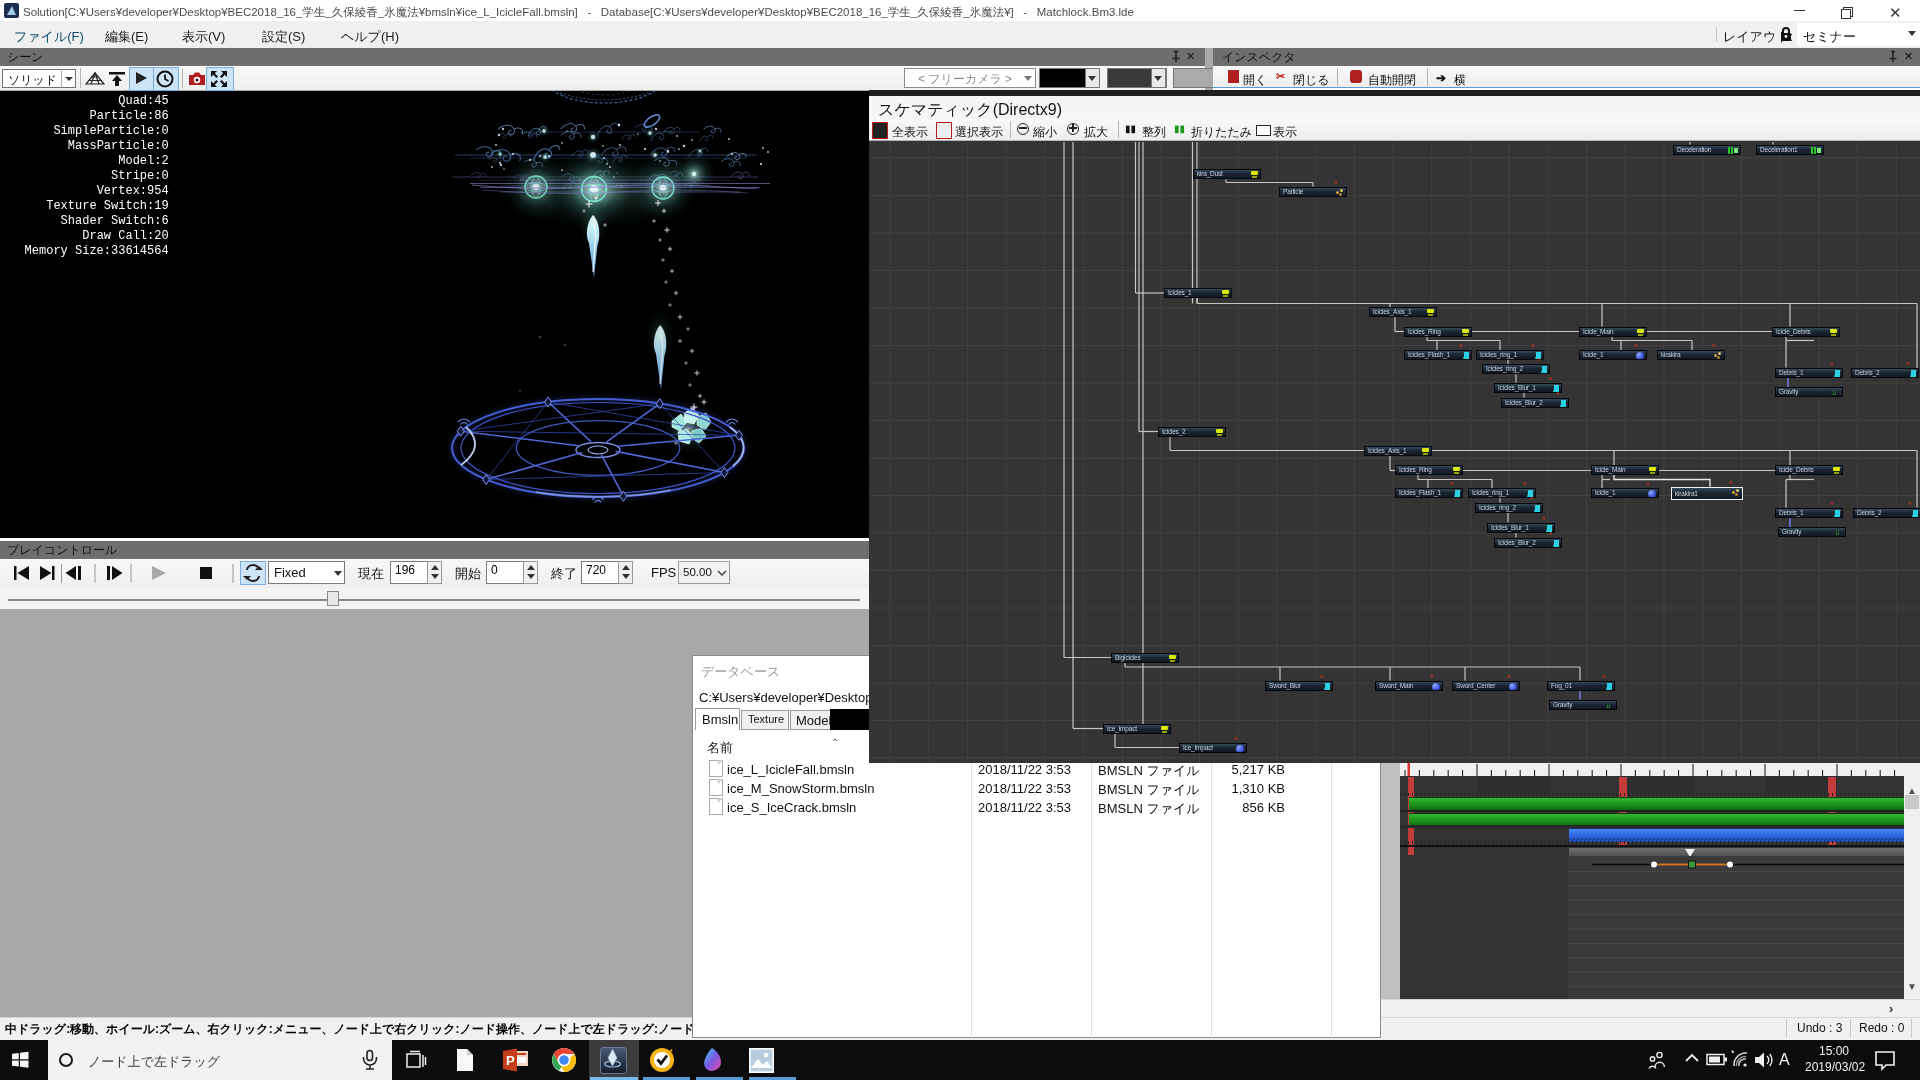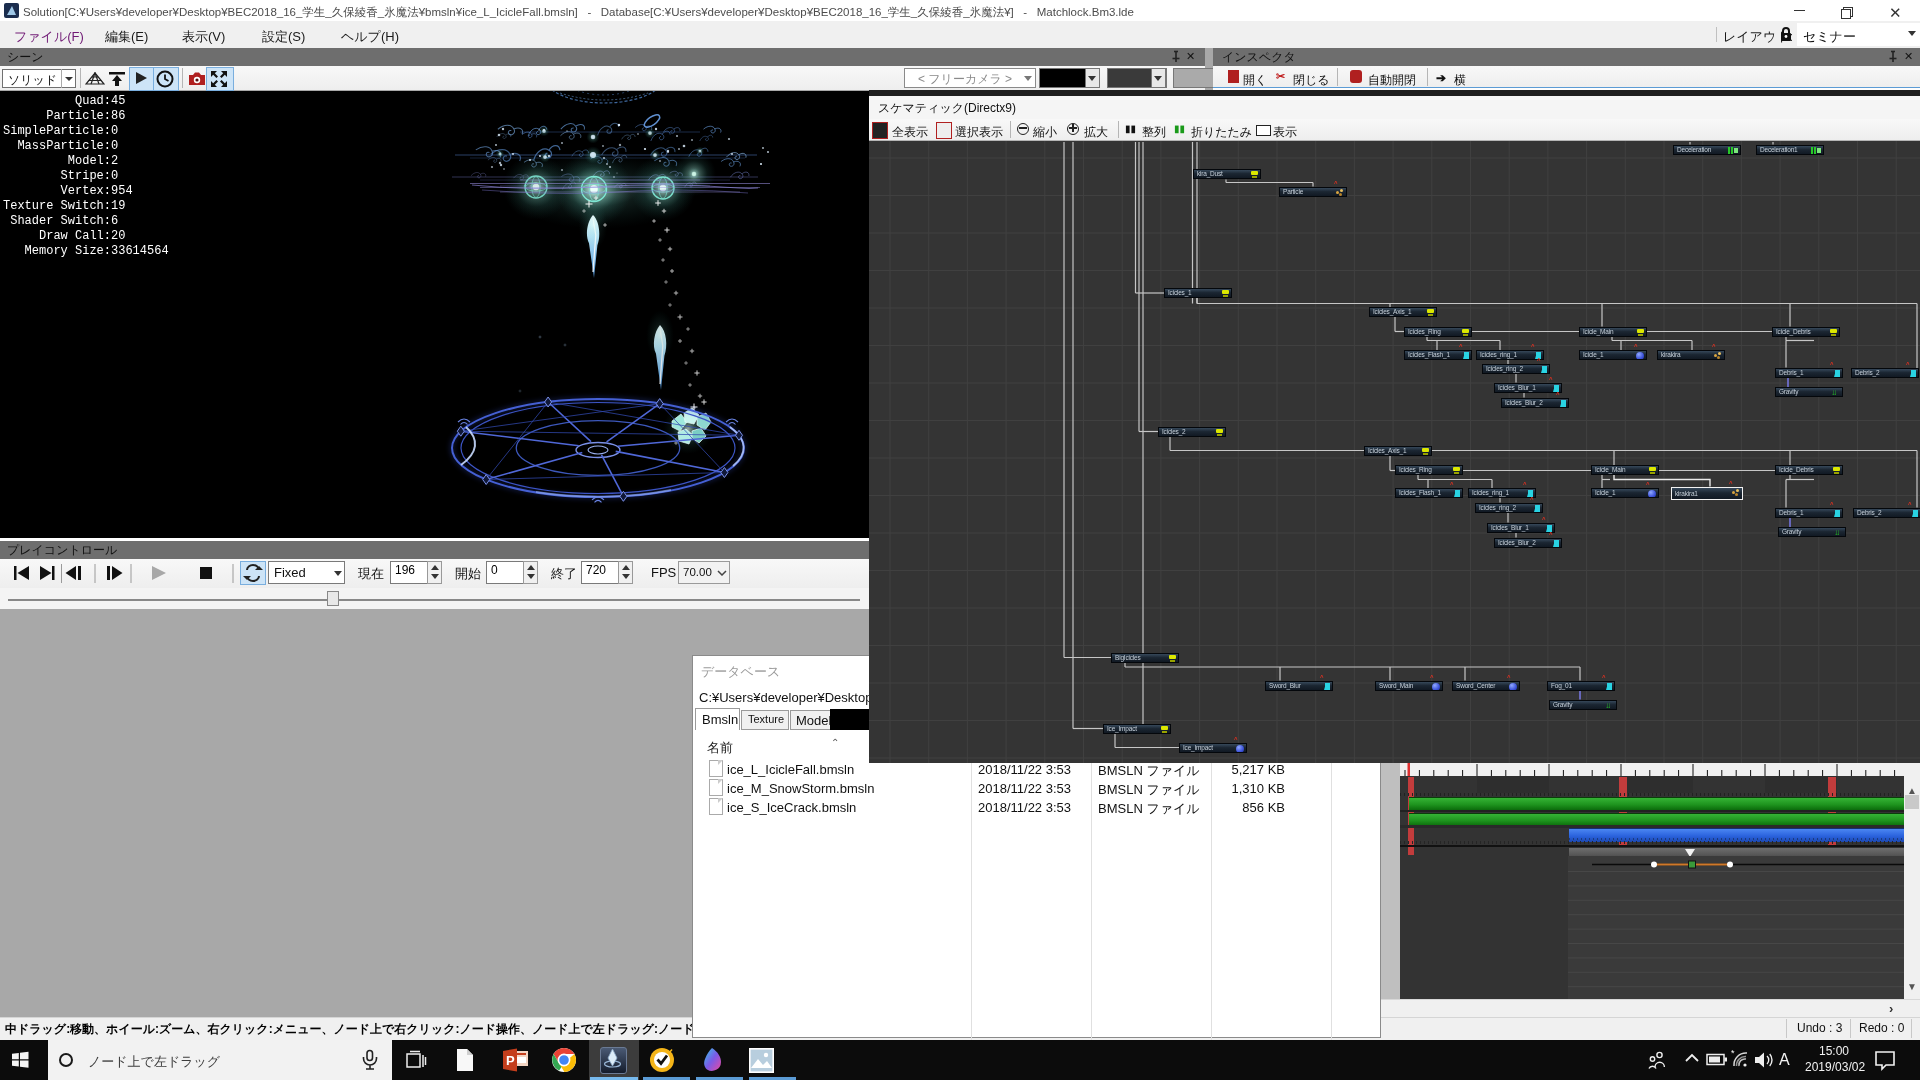--- a/index.html
+++ b/index.html
@@ -19,21 +19,21 @@
 <div class="a" style="left:0;top:0;width:1920px;height:21px;background:#fff;"></div>
 <div class="a" style="left:4px;top:3px;width:15px;height:15px;background:#1b2d4e;border-radius:2px;"></div>
 <div class="a" style="left:7px;top:6px;width:0;height:0;border-left:5px solid transparent;border-right:4px solid transparent;border-bottom:9px solid #9fc8e8;"></div>
 <div class="a" style="left:23px;top:5px;font-size:11.5px;color:#4c4c4c;white-space:nowrap;">Solution[C:¥Users¥developer¥Desktop¥BEC2018_16_学生_久保綾香_氷魔法¥bmsln¥ice_L_IcicleFall.bmsln]&nbsp;&nbsp; - &nbsp;&nbsp;Database[C:¥Users¥developer¥Desktop¥BEC2018_16_学生_久保綾香_氷魔法¥] &nbsp; - &nbsp; Matchlock.Bm3.lde</div>
 <div class="a" style="left:1794px;top:10px;width:11px;height:1px;background:#333;"></div>
 <div class="a" style="left:1843px;top:7px;width:8px;height:8px;border:1px solid #333;background:#fff;"></div>
 <div class="a" style="left:1841px;top:9px;width:8px;height:8px;border:1px solid #333;background:#fff;"></div>
 <div class="a" style="left:1889px;top:4px;font-size:15px;color:#333;font-weight:400;">✕</div>
 
 <div class="a" style="left:0;top:21px;width:1920px;height:27px;background:#f0f0f0;"></div>
-<div class="a" style="top:28px;left:14px;font-size:13px;color:#701a75;">ファイル(F)</div>
+<div class="a" style="top:28px;left:14px;font-size:13px;color:#0c4a6e;">ファイル(F)</div>
 <div class="a" style="top:28px;left:105px;font-size:13px;color:#1a1a1a;">編集(E)</div>
 <div class="a" style="top:28px;left:182px;font-size:13px;color:#1a1a1a;">表示(V)</div>
 <div class="a" style="top:28px;left:262px;font-size:13px;color:#1a1a1a;">設定(S)</div>
 <div class="a" style="top:28px;left:341px;font-size:13px;color:#1a1a1a;">ヘルプ(H)</div>
 <div class="a" style="left:1716px;top:27px;width:1px;height:15px;background:#c0c0c0;"></div>
 <div class="a" style="left:1723px;top:28px;font-size:13px;color:#1a1a1a;">レイアウト:</div>
 <svg width="14" height="16" style="position:absolute;left:1779px;top:26px;">
     <path d="M4 7 V5 a3 3 0 0 1 6 0 v2" fill="none" stroke="#111" stroke-width="2"></path>
     <rect x="2" y="7" width="10" height="8" rx="1" fill="#111"></rect>
     <circle cx="7" cy="10.5" r="1.4" fill="#fff"></circle>
@@ -123,21 +123,21 @@
 <div class="a" style="left:1276px;top:70px;width:12px;height:13px;color:#c02020;font-size:11px;font-weight:bold;">✂</div>
 <div class="a" style="left:1293px;top:72px;font-size:12px;color:#111;">閉じる</div>
 <div class="sep" style="left:1337px;top:68px;height:18px;"></div>
 <div class="a" style="left:1350px;top:70px;width:12px;height:13px;background:#b02020;border-radius:3px;"></div>
 <div class="a" style="left:1368px;top:72px;font-size:12px;color:#111;">自動開閉</div>
 <div class="sep" style="left:1427px;top:68px;height:18px;"></div>
 <div class="a" style="left:1436px;top:71px;font-size:12px;color:#111;font-weight:bold;">➔</div>
 <div class="a" style="left:1454px;top:72px;font-size:12px;color:#111;">横</div>
 
 <div class="a" style="left:0;top:91px;width:869px;height:447px;background:#000;overflow:hidden;">
-<pre style="position:absolute;left:3px;top:3px;margin:0;font-family:'Liberation Mono',monospace;font-size:12px;line-height:15px;color:#fff;">          Quad:45
+<pre style="position:absolute;left:3px;top:3px;margin:0;font-family:'Liberation Mono',monospace;font-size:12px;line-height:15px;color:#fff;text-align:right;">          Quad:45
       Particle:86
 SimpleParticle:0
   MassParticle:0
          Model:2
         Stripe:0
         Vertex:954
 Texture Switch:19
  Shader Switch:6
      Draw Call:20
    Memory Size:33614564</pre>
@@ -623,41 +623,41 @@
     <div style="position:absolute;left:3px;top:12px;width:0;height:0;border-left:4px solid transparent;border-right:4px solid transparent;border-top:5px solid #333;"></div>
   </div>
 <div class="a" style="left:551px;top:565px;font-size:13px;color:#111;">終了</div>
 <div class="spin" style="left:581px;top:561px;width:38px;height:23px;box-sizing:border-box;">720</div>
 <div class="spb" style="left:618px;top:561px;height:23px;box-sizing:border-box;">
     <div style="position:absolute;left:3px;top:3px;width:0;height:0;border-left:4px solid transparent;border-right:4px solid transparent;border-bottom:5px solid #333;"></div>
     <div style="position:absolute;left:3px;top:12px;width:0;height:0;border-left:4px solid transparent;border-right:4px solid transparent;border-top:5px solid #333;"></div>
   </div>
 <div class="a" style="left:651px;top:565px;font-size:13px;color:#111;">FPS</div>
 <div class="a" style="left:678px;top:561px;width:52px;height:23px;background:#f2f2f2;border:1px solid #9a9a9a;box-sizing:border-box;"></div>
-<div class="a" style="left:683px;top:566px;font-size:11.5px;color:#111;">70.00</div>
+<div class="a" style="left:683px;top:566px;font-size:11.5px;color:#111;">50.00</div>
 <svg width="10" height="6" style="position:absolute;left:717px;top:570px;">
     <path d="M1 1 L5 5 L9 1" fill="none" stroke="#444" stroke-width="1.5"></path>
   </svg>
 <div class="a" style="left:0;top:588px;width:869px;height:21px;background:#f4f4f4;"></div>
 <div class="a" style="left:8px;top:599px;width:852px;height:2px;background:#888;"></div>
 <div class="a" style="left:327px;top:591px;width:12px;height:15px;background:#e8e8e8;border:1px solid #888;box-sizing:border-box;"></div>
 <div class="a" style="left:0;top:609px;width:692px;height:408px;background:#a8a8a8;"></div>
 
 <div class="a" style="left:0;top:1017px;width:1920px;height:23px;background:#f0f0f0;border-top:1px solid #d5d5d5;box-sizing:border-box;"></div>
 <div class="a" style="left:5px;top:1021px;width:687px;overflow:hidden;font-size:12px;font-weight:bold;color:#000;white-space:nowrap;">中ドラッグ:移動、ホイール:ズーム、右クリック:メニュー、ノード上で右クリック:ノード操作、ノード上で左ドラッグ:ノード位置移動、ノード</div>
 <div class="a" style="left:1786px;top:1019px;width:1px;height:19px;background:#c8c8c8;"></div>
 <div class="a" style="left:1797px;top:1021px;font-size:12px;color:#111;">Undo :  3</div>
 <div class="a" style="left:1850px;top:1019px;width:1px;height:19px;background:#c8c8c8;"></div>
 <div class="a" style="left:1859px;top:1021px;font-size:12px;color:#111;">Redo :  0</div>
 <div class="a" style="left:1911px;top:1019px;width:1px;height:19px;background:#c8c8c8;"></div>
 
 <div class="a" style="left:869px;top:90px;width:1051px;height:673px;background:#343434;z-index:10;">
   <div class="a" style="left:0;top:0;width:1051px;height:6px;background:#1e1e1e;"></div>
   <div class="a" style="left:0;top:6px;width:1051px;height:23px;background:#f5f5f5;"></div>
-  <div class="a" style="left:9px;top:10px;font-size:12px;color:#111;">スケマティック(Directx9)</div>
+  <div class="a" style="left:9px;top:10px;font-size:16px;color:#111;">スケマティック(Directx9)</div>
   <div class="a tb" style="left:0;top:29px;width:1051px;height:22px;border-bottom:1px solid #b5b5b5;box-sizing:border-box;"></div>
   <div class="a" style="left:3px;top:32px;width:14px;height:15px;border:1px solid #b02020;background:#222;"></div>
   <div class="a" style="left:23px;top:34px;font-size:12px;color:#111;">全表示</div>
   <div class="a" style="left:67px;top:32px;width:14px;height:15px;border:1px solid #b02020;background:#eee;"></div>
   <div class="a" style="left:86px;top:34px;font-size:12px;color:#111;">選択表示</div>
   <div class="sep" style="left:141px;top:31px;height:17px;"></div>
   <div class="a" style="left:148px;top:33px;width:12px;height:12px;border:1.5px solid #222;border-radius:50%;box-sizing:border-box;"></div>
   <div class="a" style="left:150px;top:37px;width:8px;height:2px;background:#222;"></div>
   <div class="a" style="left:164px;top:34px;font-size:12px;color:#111;">縮小</div>
   <div class="a" style="left:198px;top:33px;width:12px;height:12px;border:1.5px solid #222;border-radius:50%;box-sizing:border-box;"></div>

